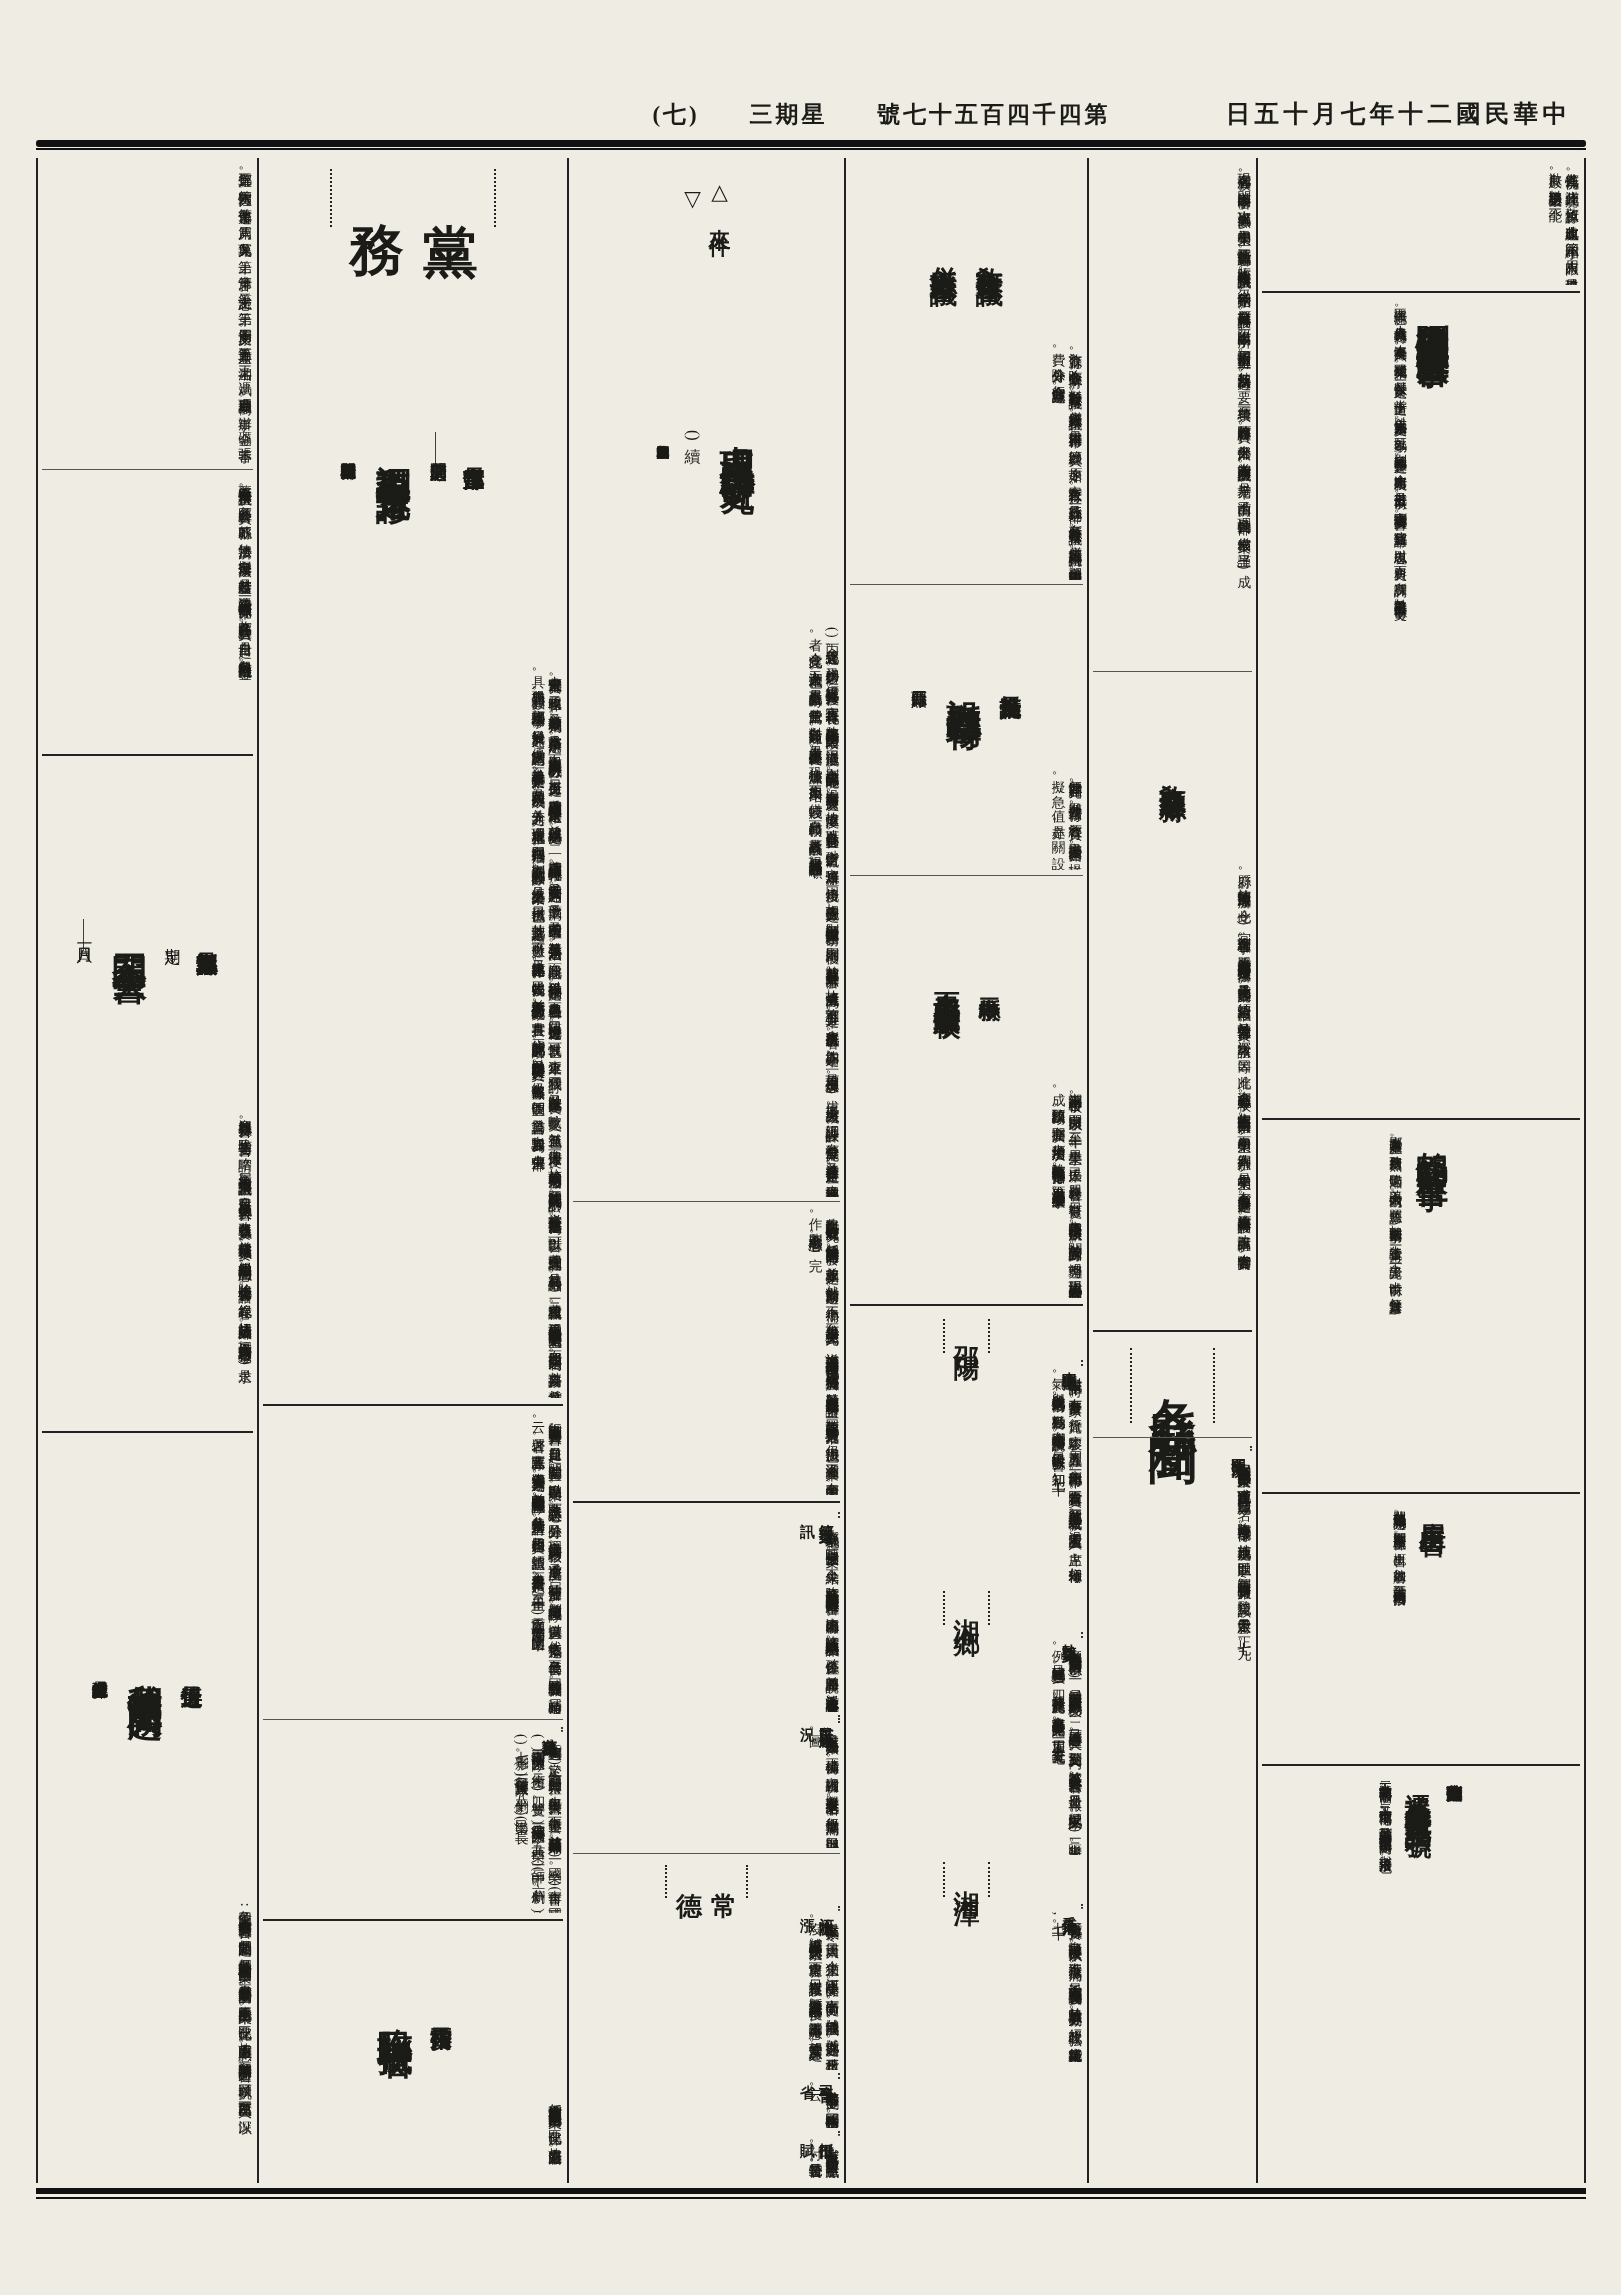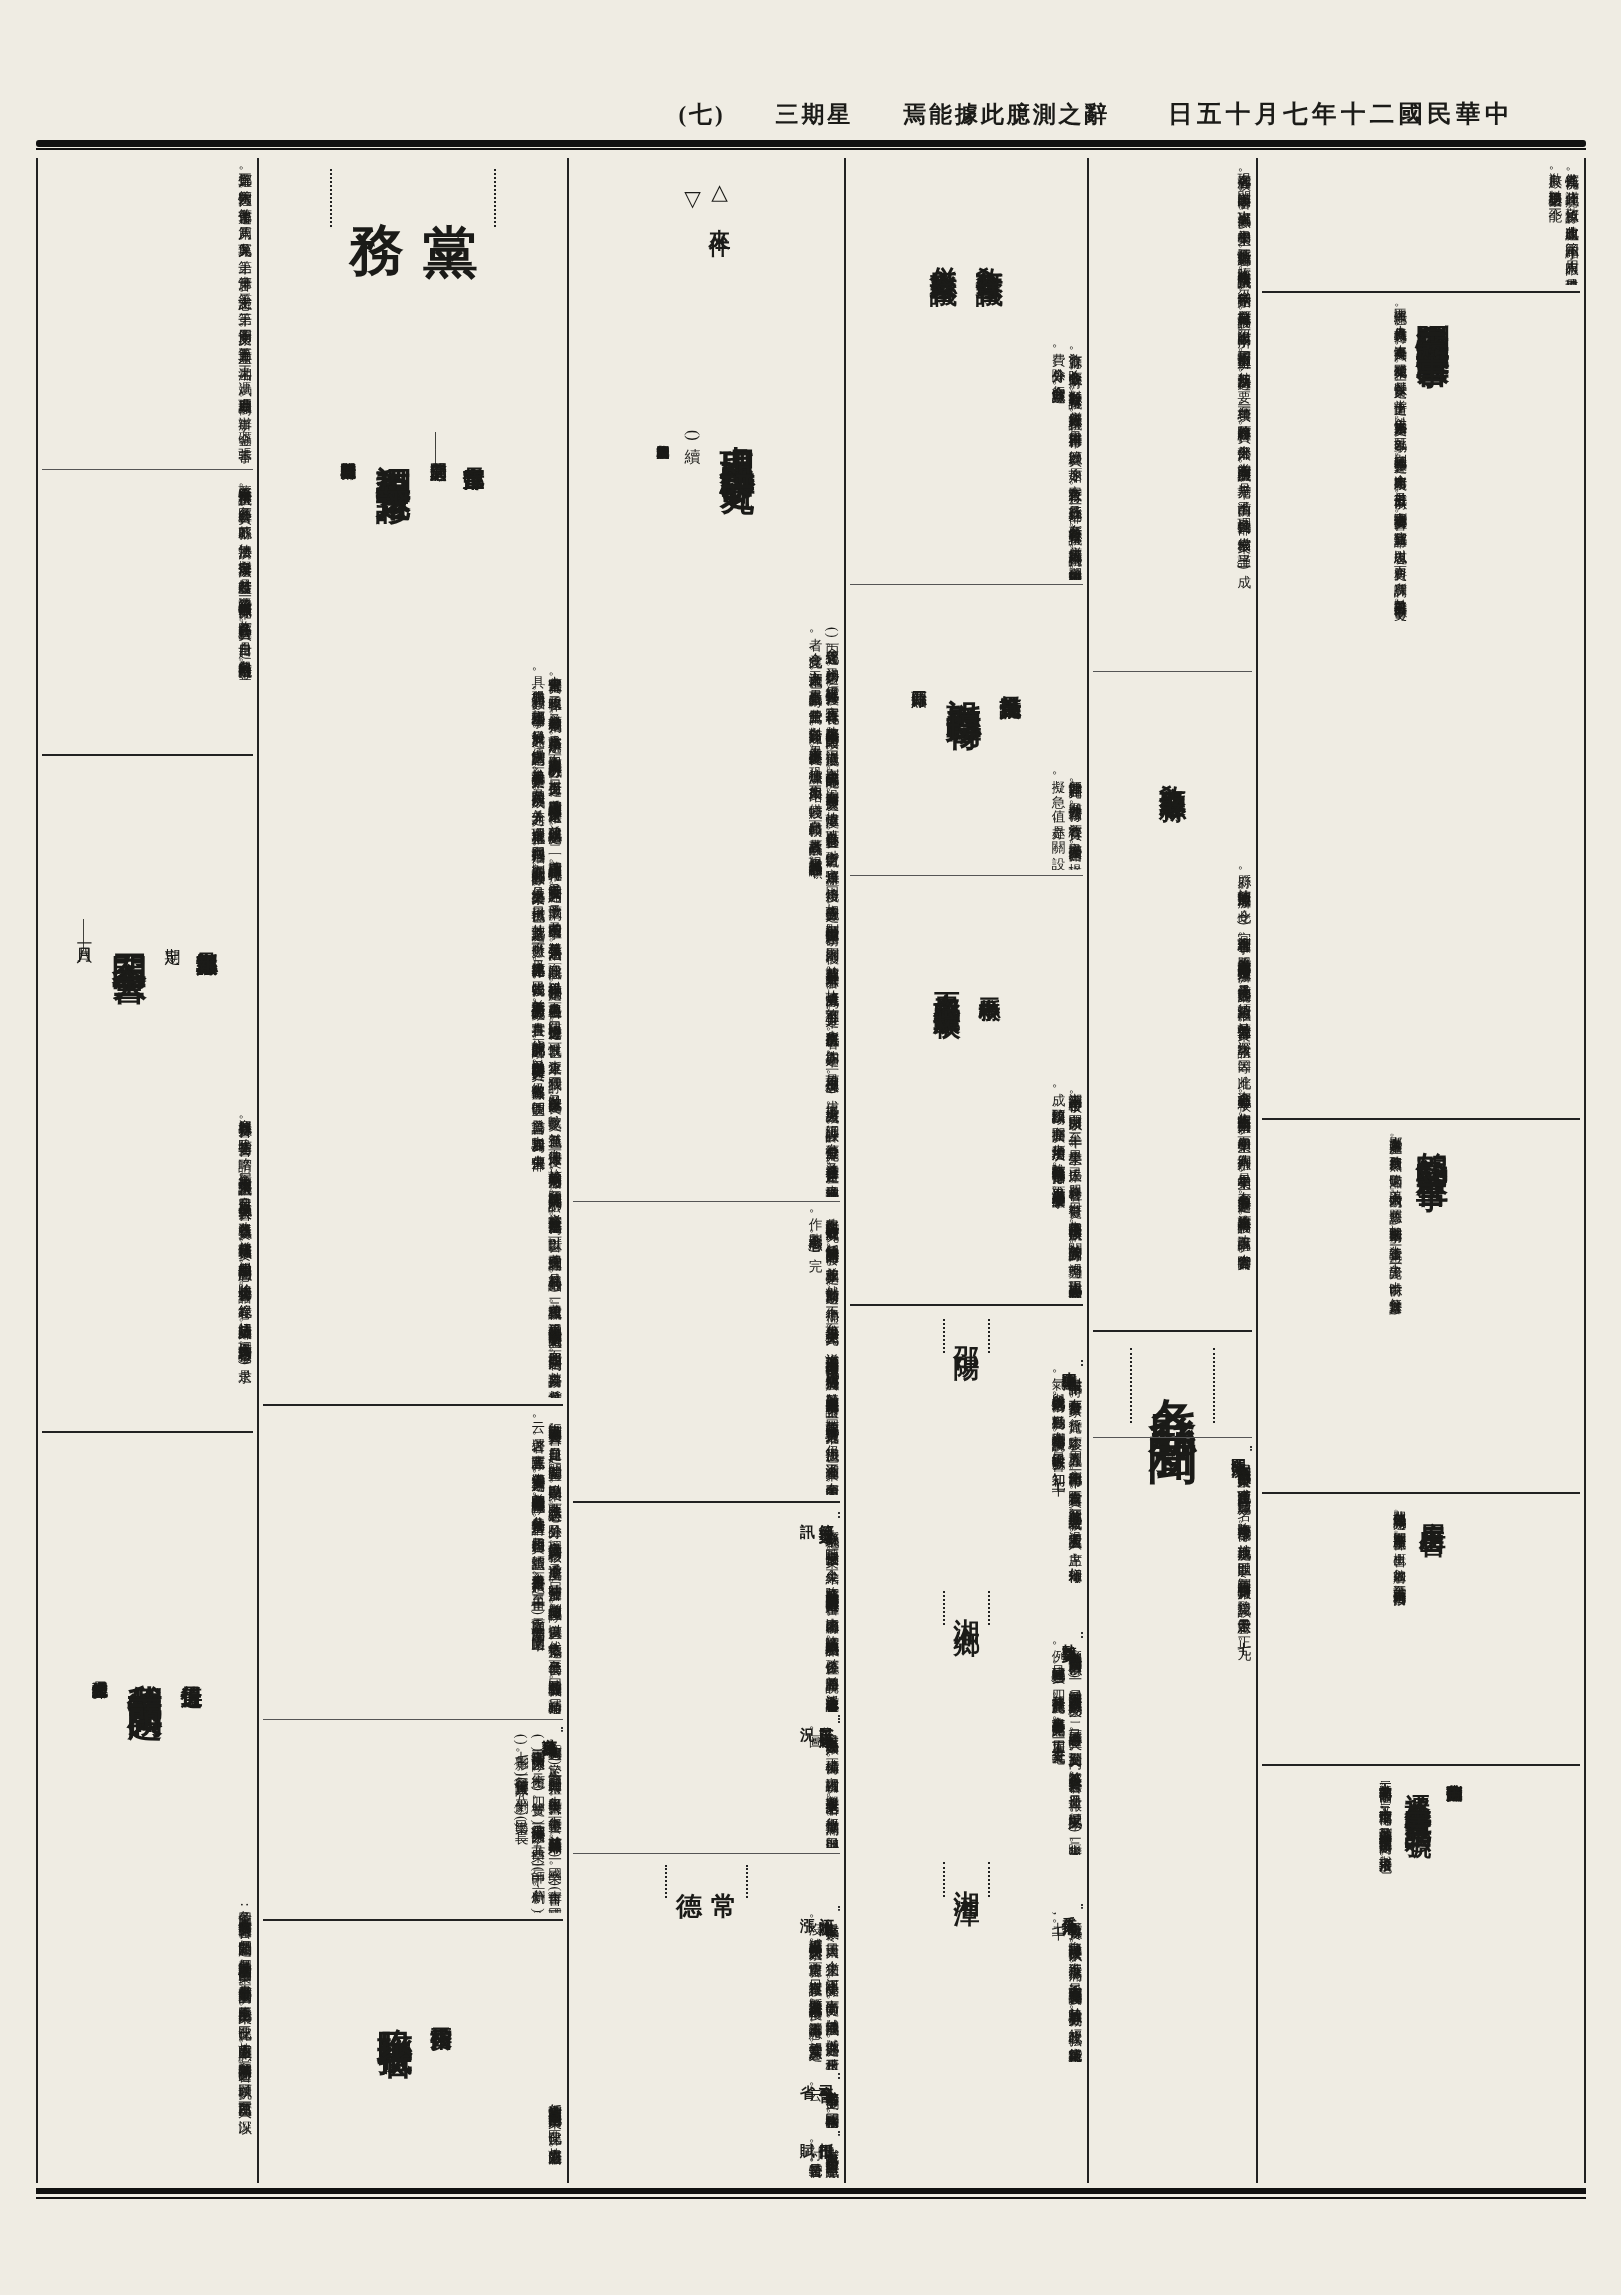--- a/index.html
+++ b/index.html
@@ -7,21 +7,21 @@
     width:1622px;height:2295px;
     background:#efece3;
     font-family:"Liberation Serif","DejaVu Serif",serif;
     color:#1b1b18;
     -webkit-font-smoothing:antialiased;
   }
   .page{position:relative;width:1564px;height:2234px;margin:0 auto;padding-top:21.6px;}
   
   .hdr{display:flex;flex-direction:row-reverse;align-items:flex-end;
        height:108px;padding:0 21.6px;}
-  .hdr .date{width:461px;font-size:24.5px;font-weight:bold;letter-spacing:4.3px;text-align:center;}
+  .hdr .date{width:461px;font-size:24.5px;font-weight:bold;letter-spacing:4.3px;text-align:right;}
   .hdr .mast{flex:1;text-align:center;font-size:52px;font-weight:bold;letter-spacing:108px;text-indent:108px;}
   .hdr .leftinfo{width:461px;display:flex;flex-direction:row-reverse;justify-content:flex-start;
        gap:50px;font-size:23px;font-weight:bold;letter-spacing:2.9px;}
   .rule-heavy{height:7.2px;background:#111;margin:10px 7.2px 1.4px 7.2px;border-radius:2.9px;}
   .rule-thin{height:2.2px;background:#111;margin:0 7.2px 7.2px 7.2px;}
   
   .cols{display:flex;flex-direction:row-reverse;align-items:stretch;height:2025px;overflow:hidden;padding:0 7.2px;}
   .col{border-left:2.2px solid #222;padding:4.3px 4.3px;display:flex;flex-direction:column;overflow:hidden;}
   .col:first-child{border-right:2.2px solid #222;}
   .c1{width:326px;} .c2{width:163px;} .c3{width:239px;} .c4{width:274px;} .c5{width:308px;} .c6{width:216px;}
@@ -63,21 +63,21 @@
   .foot-rule2{height:2.2px;background:#111;margin:2.9px 7.2px 0 7.2px;}
 </style>
 </head>
 <body>
 
 <div class="page">
 
   <div class="hdr">
     <div class="date">日五十月七年十二國民華中</div>
     <div class="leftinfo">
-      <span>焉能據此臆測之辭</span>
+      <span>號七十五百四千四第</span>
       <span>三期星</span>
       <span>(七)</span>
     </div>
   </div>
   <div class="rule-heavy"></div>
   <div class="rule-thin"></div>
 
   <div class="cols">
 
     <div class="col c1">

